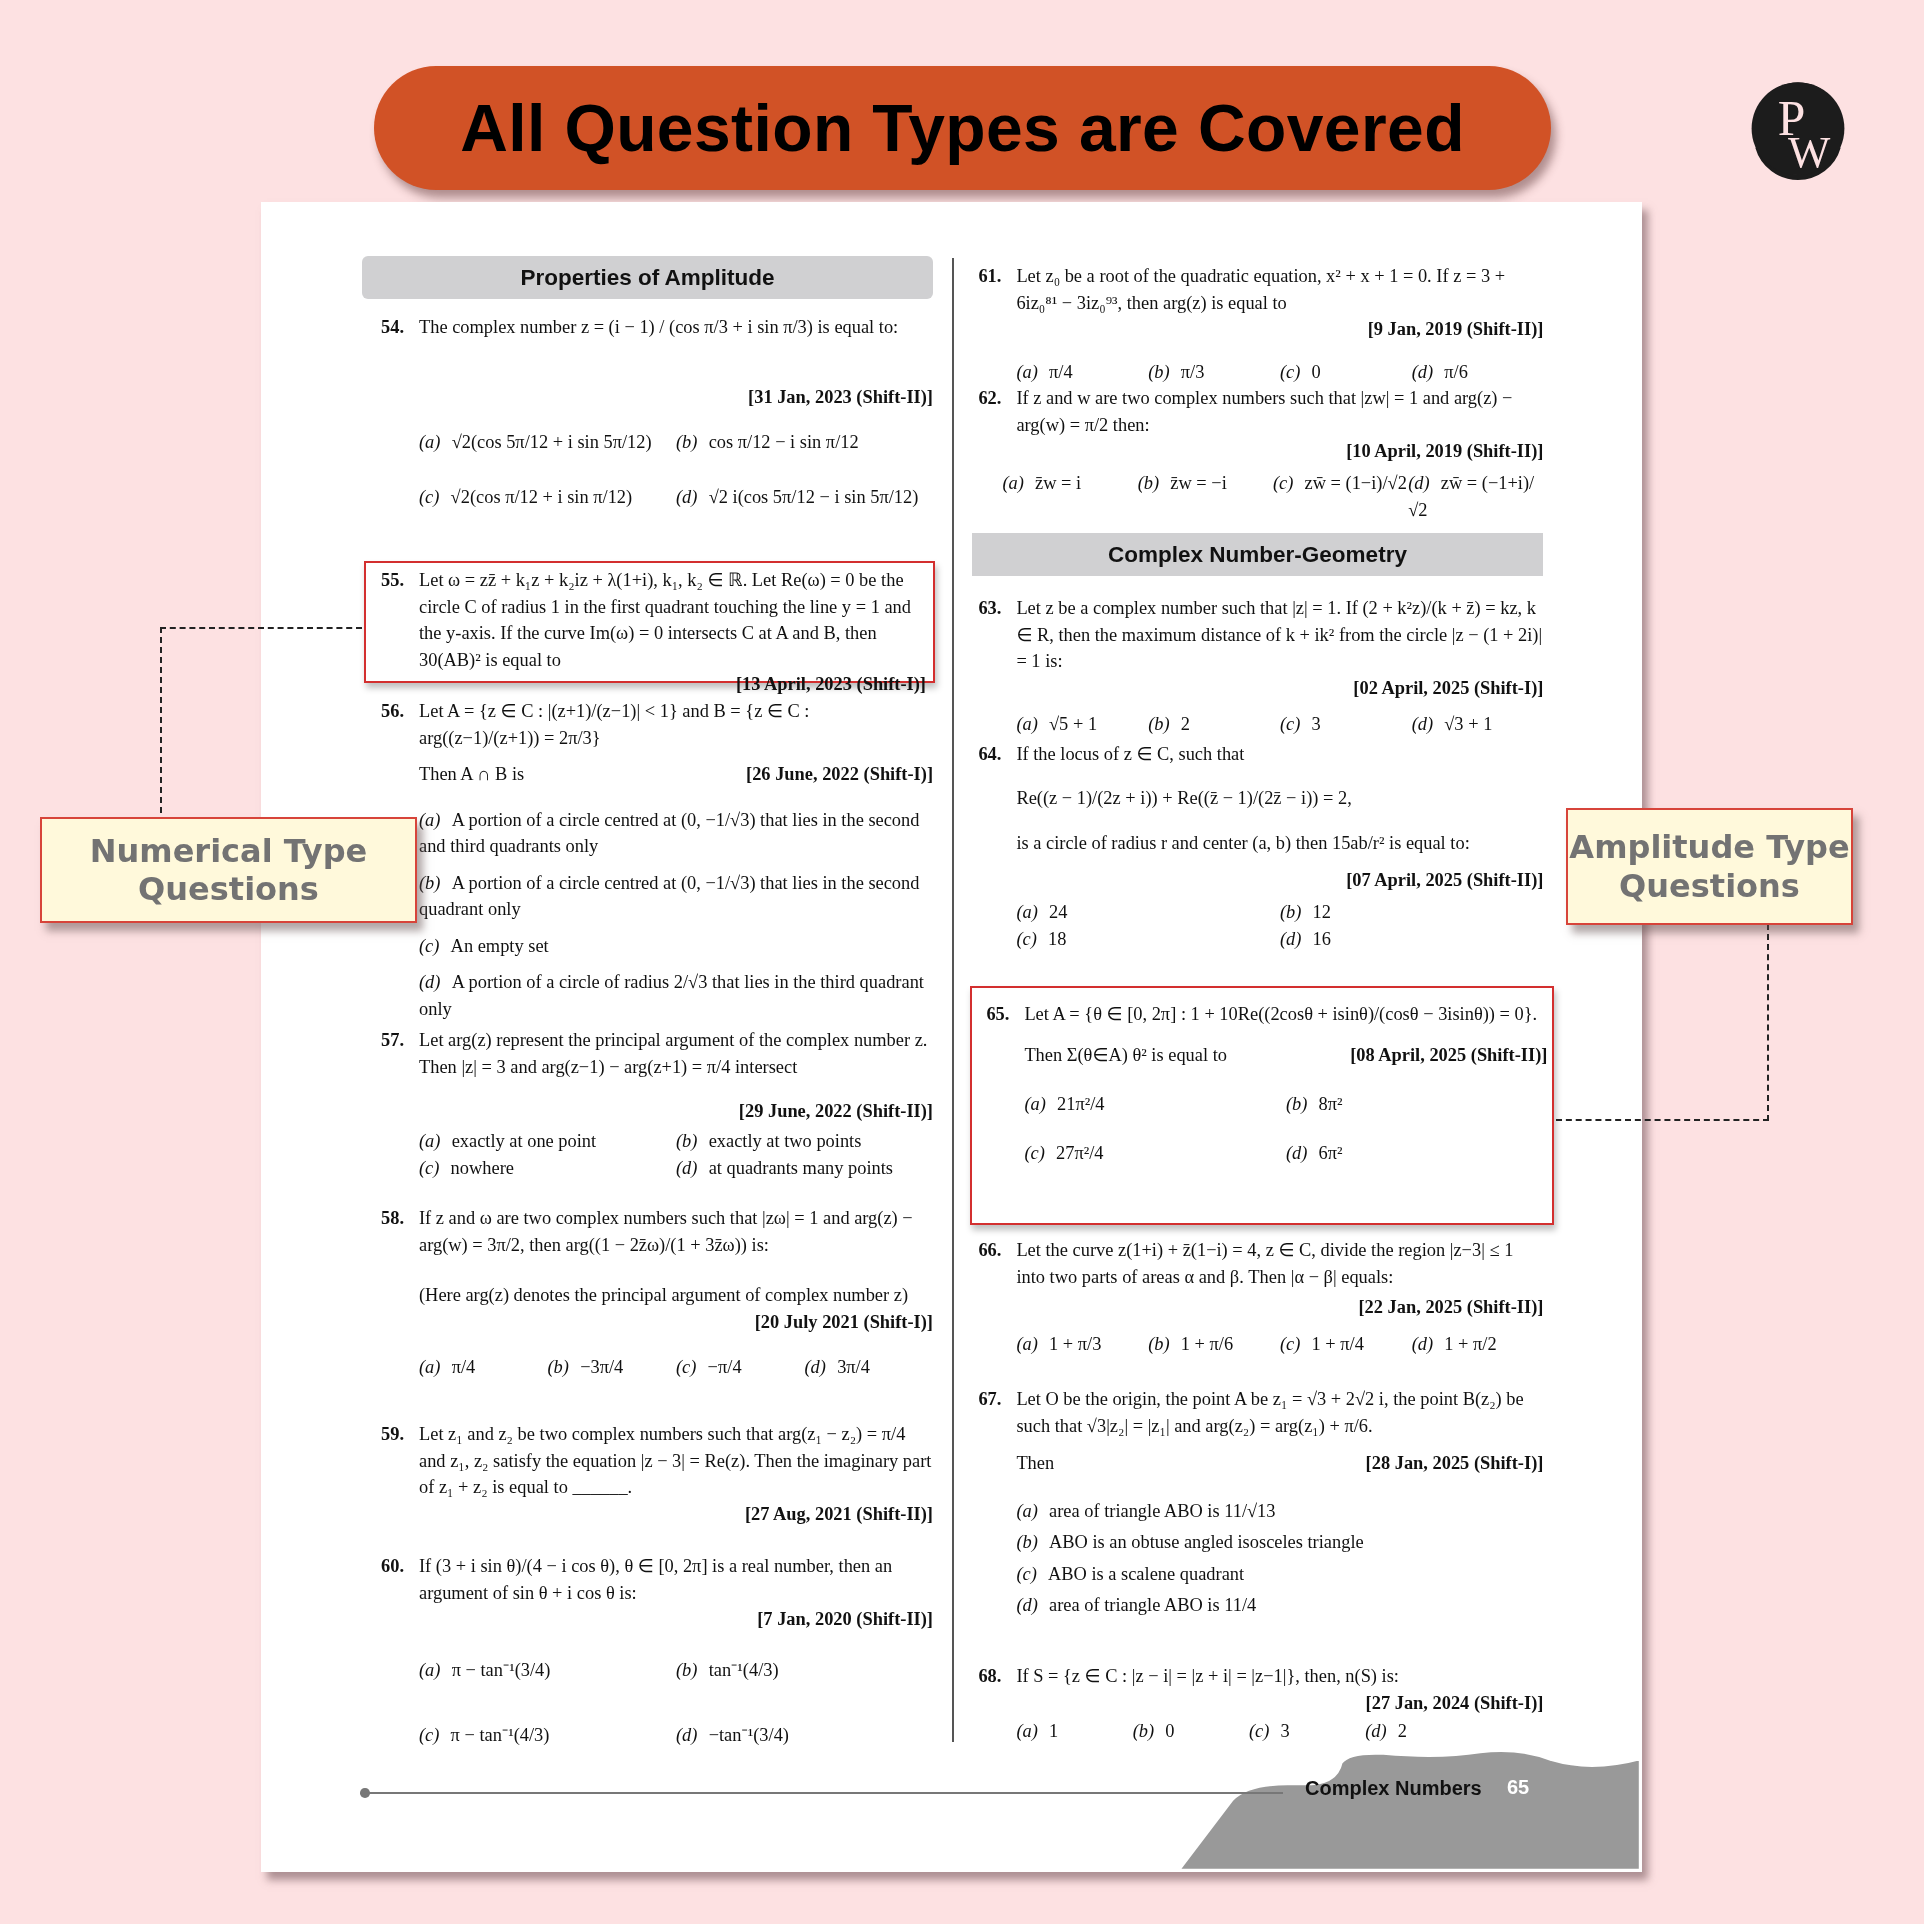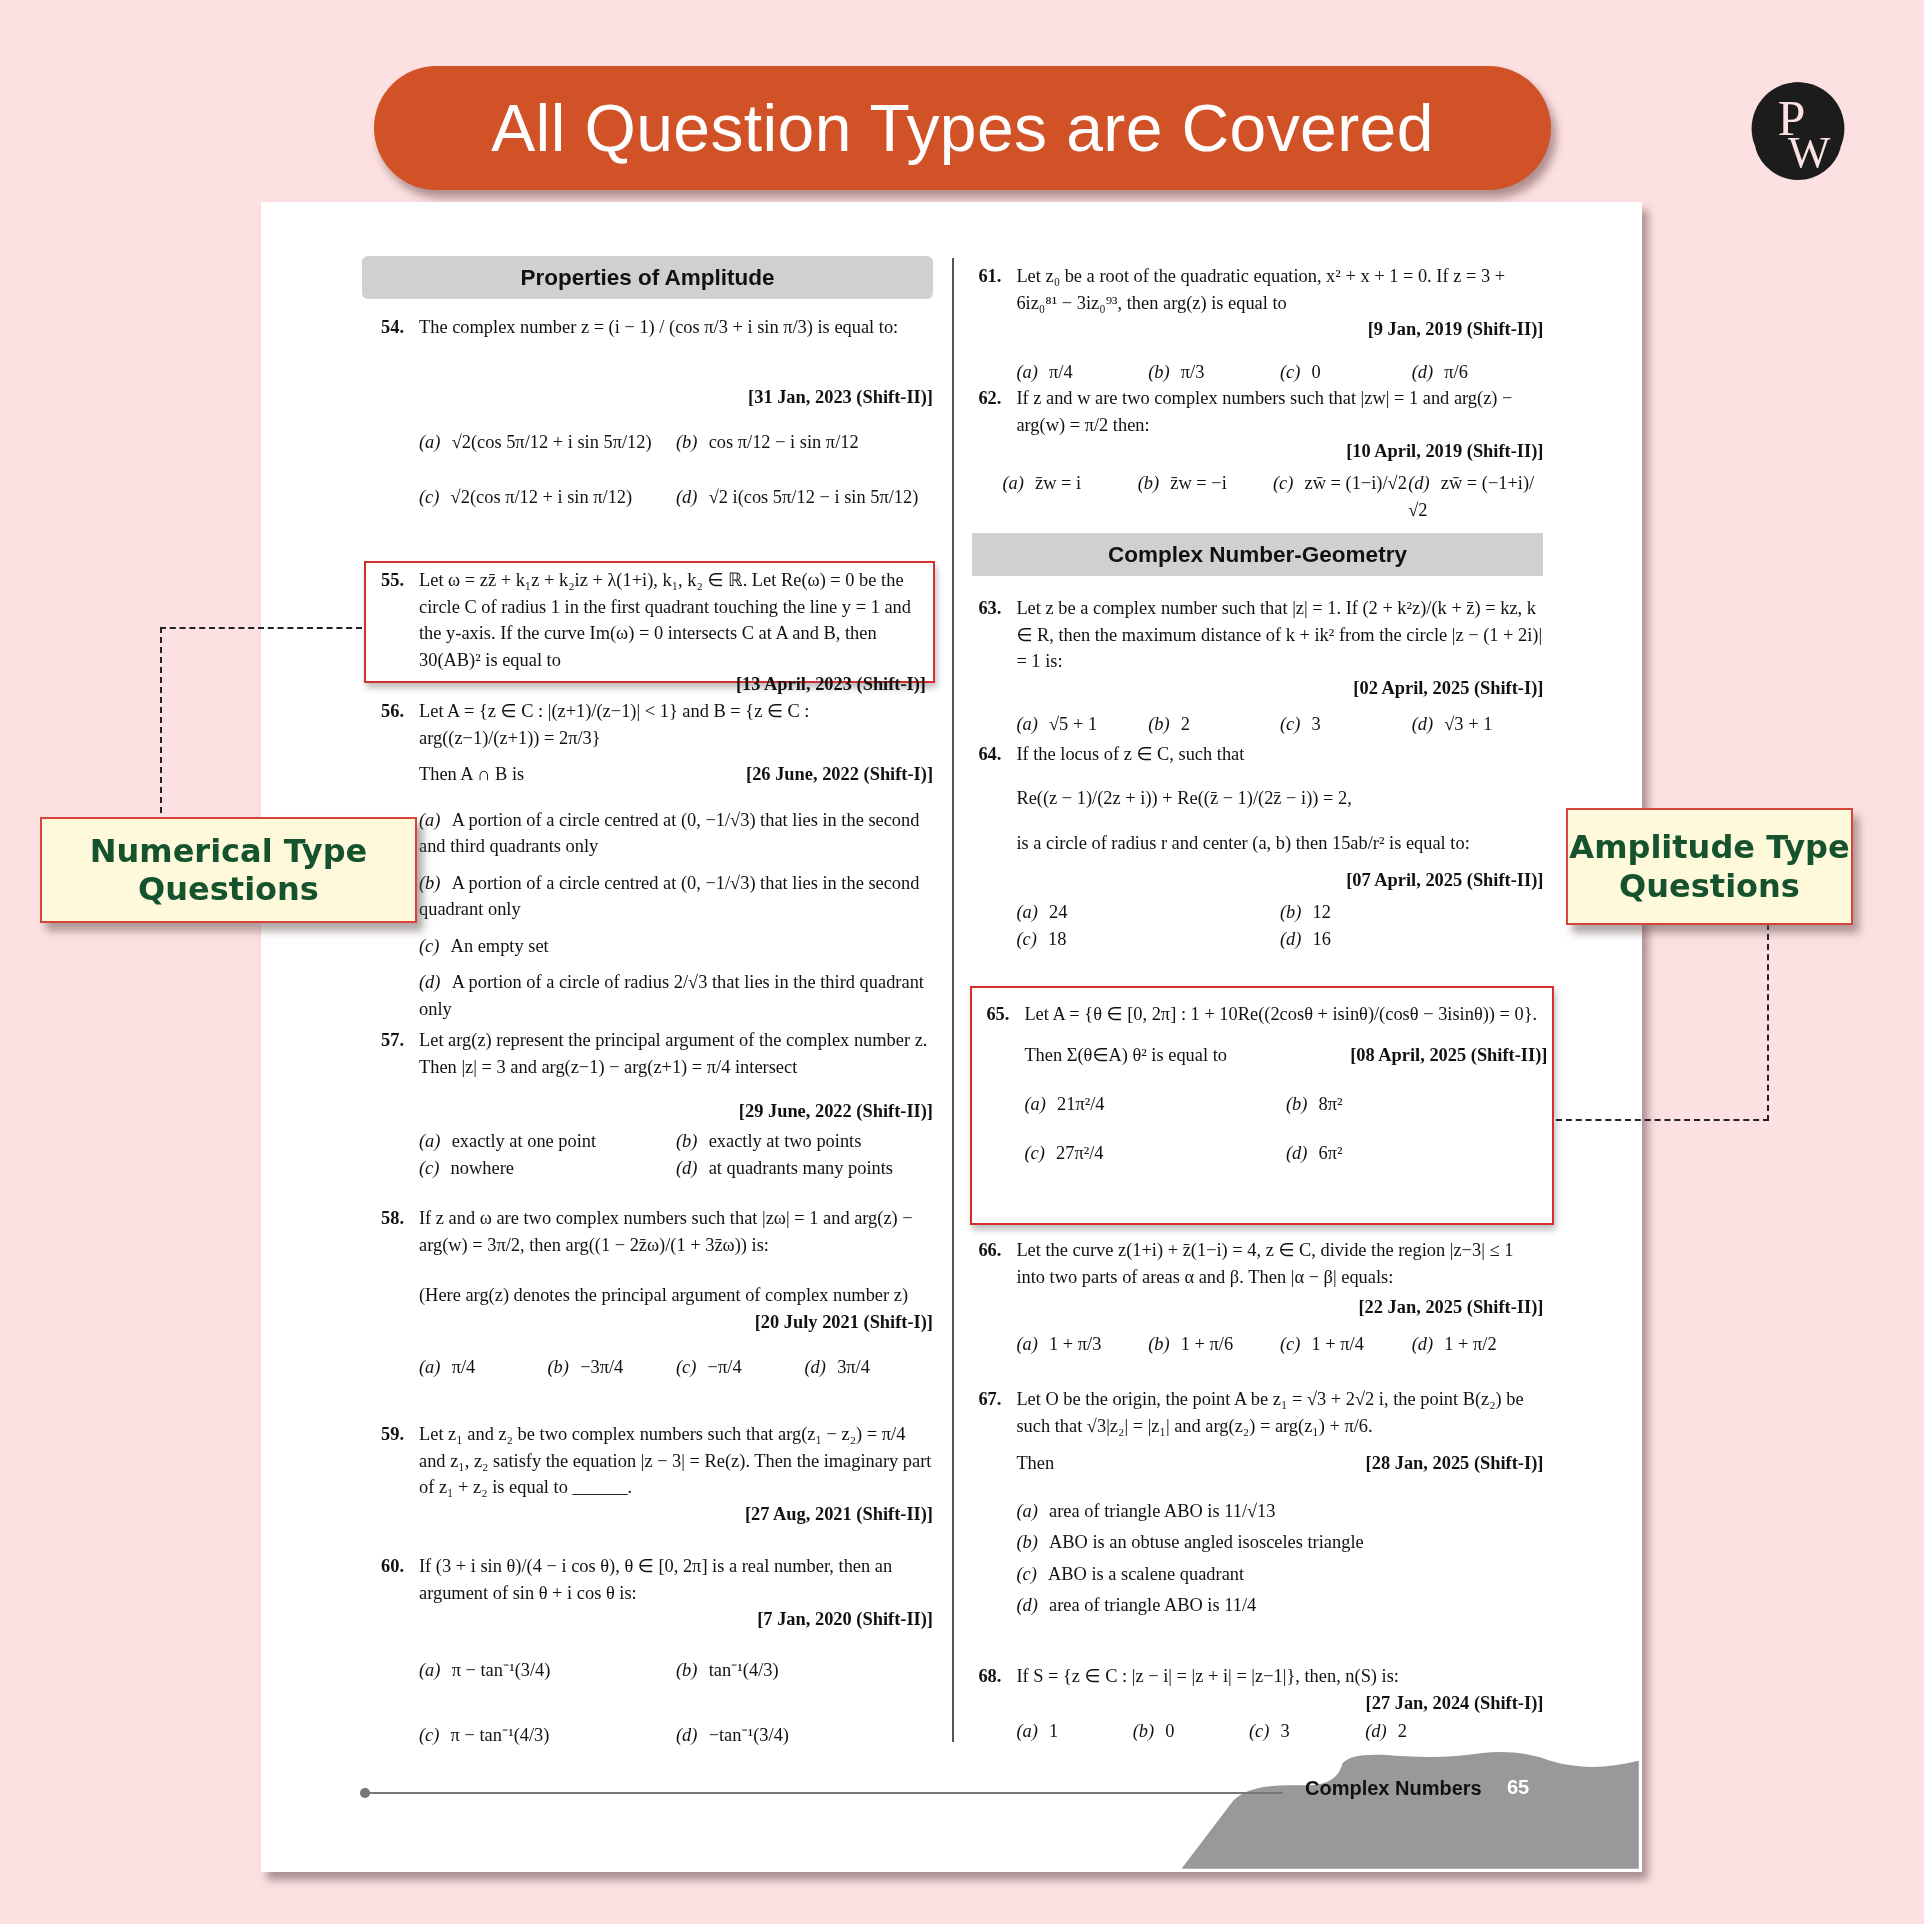--- a/index.html
+++ b/index.html
@@ -11,22 +11,22 @@
     font-family: "Liberation Serif", serif;
     color: #111;
   }
   .banner {
     position: absolute; left: 374px; top: 66px; width: 1177px; height: 124px;
     background: #d15226; border-radius: 63px;
     box-shadow: 4.8px 8px 9.6px rgba(80,40,40,0.45);
     display: flex; align-items: center; justify-content: center;
   }
   .banner-title {
-    font-family: "Liberation Sans", sans-serif; font-weight: normal;
-    font-size: 66px; color: #ffffff; letter-spacing: 0.4px;
+    font-family: "Liberation Sans", sans-serif; font-weight: bold;
+    font-size: 66px; color: #000000; letter-spacing: 0.4px;
   }
   .logo {
     position: absolute; left: 1742px; top: 71px; width: 112px; height: 112px;
   }
   .page {
     position: absolute; left: 261px; top: 202px; width: 1381px; height: 1670px;
     background: #fff;
     box-shadow: 6.4px 8px 8px rgba(120,90,95,0.6);
     overflow: hidden;
   }
@@ -55,21 +55,21 @@
   .opt-l { font-style: italic; margin-right: 11.2px; }
   .hl-box {
     position: absolute; border: 2.4px solid #d32f2f;
     box-shadow: 2.4px 4.8px 6.4px rgba(0,0,0,0.25);
   }
   .callout {
     position: absolute; background: #fff9db; border: 2.4px solid #d7443a;
     box-shadow: 6.4px 8px 8px rgba(100,80,80,0.5);
     display: flex; align-items: center; justify-content: center; text-align: center;
     font-family: "DejaVu Sans", sans-serif; font-weight: bold; font-size: 32px;
-    line-height: 1.2; color: #14532d;
+    line-height: 1.2; color: #737373;
   }
   .dash { position: absolute; border-color: #222; border-style: dashed; border-width: 0; }
   .footer-line { position: absolute; left: 104px; top: 1590px; width: 918px; height: 2.4px; background: #777; }
   .footer-dot { position: absolute; left: 99px; top: 1586px; width: 9.6px; height: 9.6px; border-radius: 50%; background: #777; }
   .footer-title {
     position: absolute; left: 1044px; top: 1575px;
     font-family: "Liberation Sans", sans-serif; font-weight: bold; font-size: 20px;
   }
   .footer-page {
     position: absolute; left: 1246px; top: 1574px;

